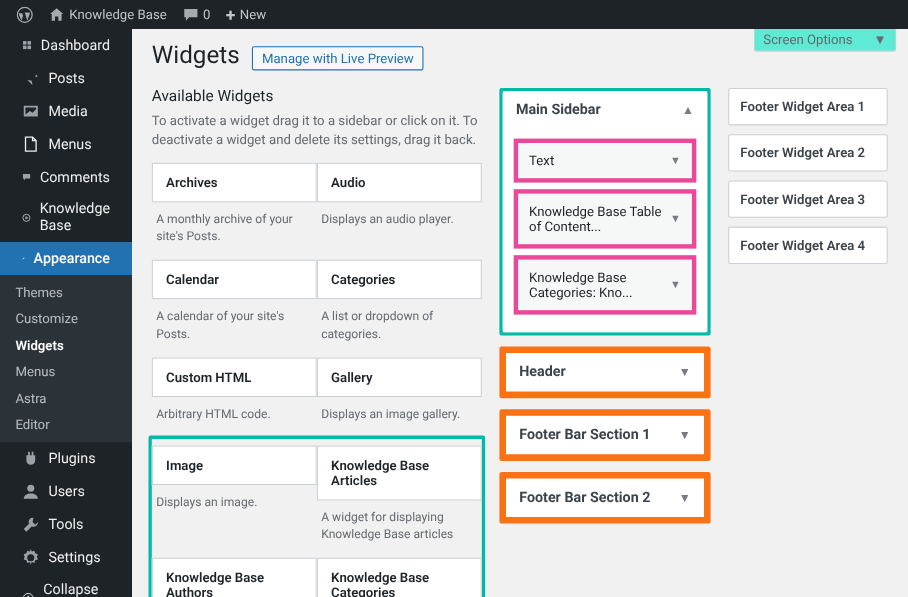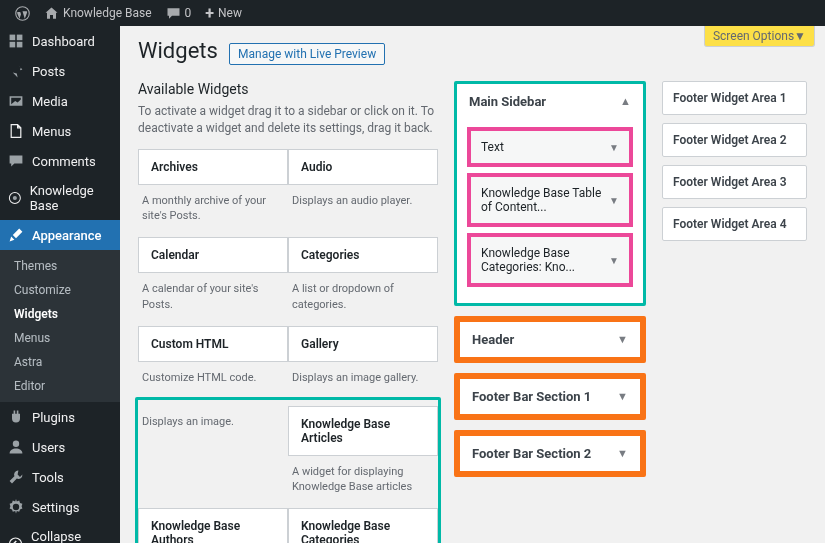--- a/index.html
+++ b/index.html
@@ -6,32 +6,32 @@
 body { background: #f1f1f1; font-size: 13px; color: #3c434a; overflow: hidden; }
 .wrap { display: flex; height: 543px; width: 825px; }
 
 
 .adminbar { position: absolute; top:0; left:0; right:0; height:26px; background:#1d2327; color:#c3c4c7; display:flex; align-items:center; padding:0 8px; font-size:12px; z-index:100;}
 .adminbar .ab-item { display:flex; align-items:center; gap:4px; padding:0 7px; height:26px; cursor:pointer;}
 .adminbar svg {width:15px;height:15px;fill:#a7aaad;}
 
 
 .sidebar { width:120px; background:#1d2327; color:#fff; padding-top:26px; flex-shrink:0; font-size:13px;}
-.menu-item { display:flex; align-items:center; gap:8px; padding:7px 8px; color:#f0f0f1; cursor:pointer;}
+.menu-item { display:flex; align-items:center; gap:8px; padding:7px 20px; color:#f0f0f1; cursor:pointer;}
 .menu-item svg{width:16px;height:16px;fill:rgba(240,246,252,0.6);}
 .menu-item.current{ background:#2271b1; color:#fff; font-weight:500; position:relative;}
 .menu-item.current svg{fill:#fff;}
 .menu-item.current::after{content:"";position:absolute;right:-8px;top:50%;transform:translateY(-50%);border:8px solid transparent;border-right-color:#f1f1f1;}
 .submenu{background:#2c3338; padding:4px 0;}
 .submenu-item{padding:5px 10px 5px 14px; color:rgba(240,246,252,0.7); cursor:pointer; font-size:12px;}
 .submenu-item.current{color:#fff; font-weight:600;}
 
 
 .content { flex:1; padding-top:26px; position:relative; overflow:auto;}
-.screen-opts{position:absolute; top:26px; right:10px; background:#fde047; border:1px solid #ccd0d4; border-top:none; border-radius:0 0 3px 3px; padding:3px 8px; font-size:12px; color:#646970; cursor:pointer; display:flex; align-items:center; gap:0;}
+.screen-opts{position:absolute; top:26px; right:10px; background:#5eead4; border:1px solid #ccd0d4; border-top:none; border-radius:0 0 3px 3px; padding:3px 8px; font-size:12px; color:#646970; cursor:pointer; display:flex; align-items:center; gap:19px;}
 .content-inner{ padding:12px 18px;}
 h1{font-size:22px; font-weight:400; color:#1d2327; display:inline-block; margin-right:8px;}
 .preview-btn{display:inline-block; border:1px solid #2271b1; color:#2271b1; padding:3px 8px; border-radius:2px; font-size:12px; cursor:pointer; background:#f6f7f7;}
 
 .cols{display:flex; gap:16px; margin-top:16px;}
 .col-left{width:300px; flex-shrink:0;}
 .col-mid{flex:1;}
 .col-right{width:145px; flex-shrink:0;}
 
 h2.sub{font-size:14px; font-weight:400; color:#1d2327; margin-bottom:6px;}
@@ -199,30 +199,31 @@
                 <div class="widget-cell">
                   <div class="widget-box">Calendar</div>
                   <div class="widget-desc">A calendar of your site's Posts.</div>
                 </div>
                 <div class="widget-cell">
                   <div class="widget-box">Categories</div>
                   <div class="widget-desc">A list or dropdown of categories.</div>
                 </div>
                 <div class="widget-cell">
                   <div class="widget-box">Custom HTML</div>
-                  <div class="widget-desc">Customize HTML code.</div>
+                  <div class="widget-desc">Arbitrary HTML code.</div>
                 </div>
                 <div class="widget-cell">
                   <div class="widget-box">Gallery</div>
                   <div class="widget-desc">Displays an image gallery.</div>
                 </div>
               </div>
               <div class="highlight-box highlight-left">
                 <div class="widget-grid">
                   <div class="widget-cell">
+                    <div class="widget-box">Image</div>
                     <div class="widget-desc">Displays an image.</div>
                   </div>
                   <div class="widget-cell">
                     <div class="widget-box">Knowledge Base Articles</div>
                     <div class="widget-desc">A widget for displaying Knowledge Base articles</div>
                   </div>
                   <div class="widget-cell">
                     <div class="widget-box">Knowledge Base Authors</div>
                   </div>
                   <div class="widget-cell">

